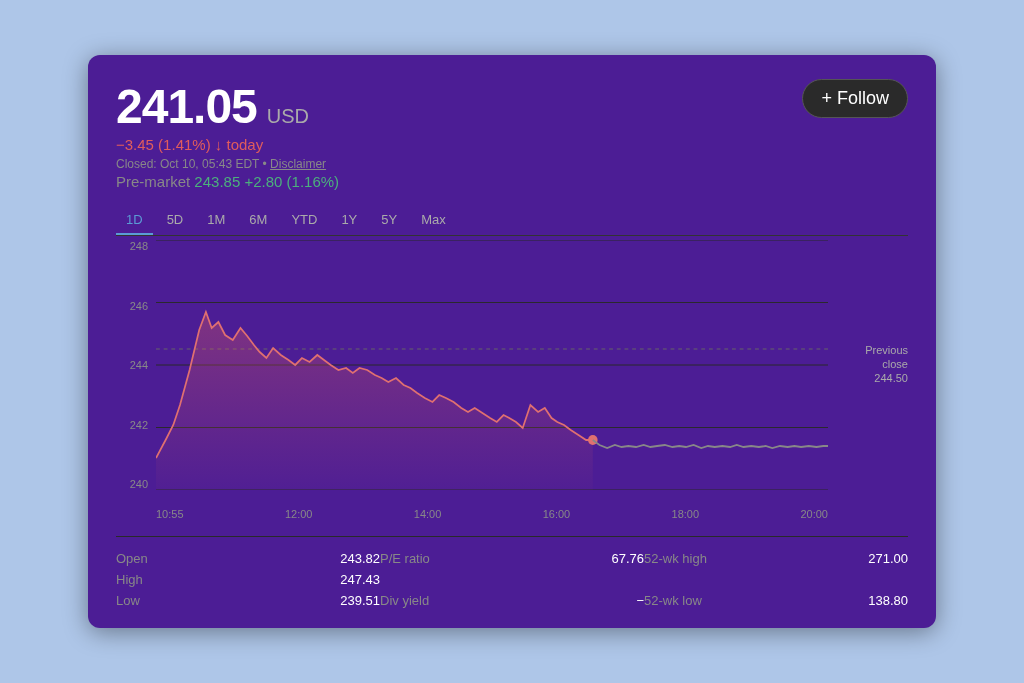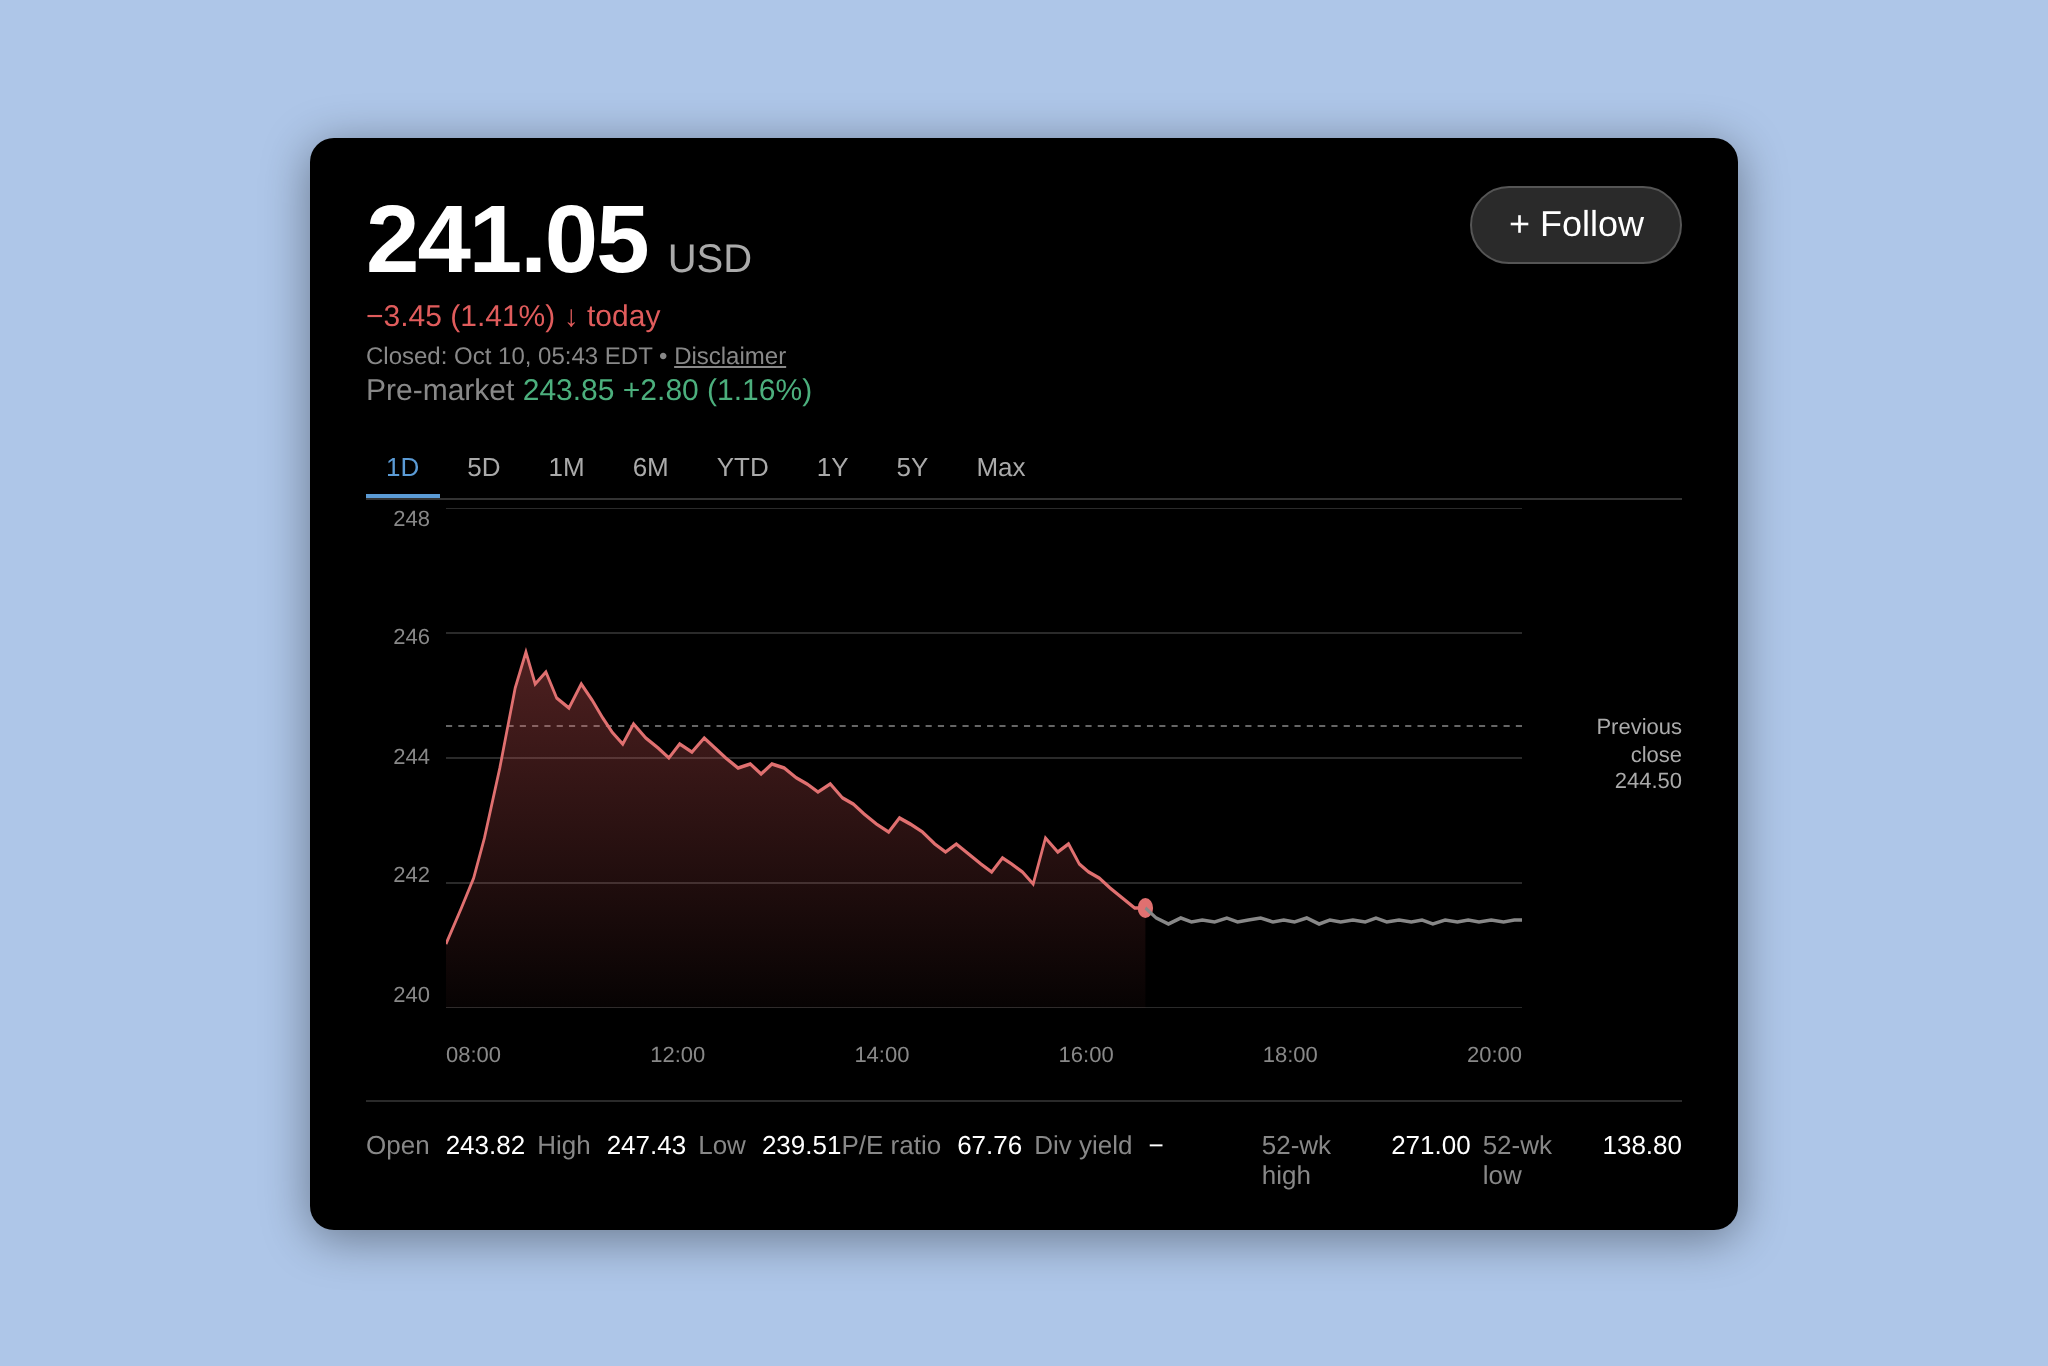--- a/index.html
+++ b/index.html
@@ -6,23 +6,23 @@
     body {
       background-color: #aec6e8;
       display: flex;
       align-items: center;
       justify-content: center;
       width: 1024px;
       height: 683px;
       font-family: 'Arial', sans-serif;
     }
     .card {
-      background: #000000;
+      background: #4c1d95;
       border-radius: 12px;
-      width: 714px;
+      width: 848px;
       padding: 24px 28px 20px 28px;
       box-shadow: 0 4px 24px rgba(0,0,0,0.4);
     }
     .header-row {
       display: flex;
       justify-content: space-between;
       align-items: flex-start;
     }
     .price-section {}
     .price-main {
@@ -170,22 +170,23 @@
     .stats-row {
       display: grid;
       grid-template-columns: 1fr 1fr 1fr;
       gap: 0;
       margin-top: 16px;
       border-top: 1px solid #2a2a2a;
       padding-top: 14px;
     }
     .stat-col {
       display: flex;
-      flex-direction: row;
+      flex-direction: column;
       gap: 6px;
+      justify-content: space-between;
     }
     .stat-item {
       display: flex;
       justify-content: space-between;
       gap: 8px;
     }
     .stat-label {
       color: #888;
       font-size: 13px;
     }
@@ -294,21 +295,21 @@
           L 642,208 L 650,206 L 658,207 L 665,206 L 672,207 L 680,206 L 688,207 L 695,206 L 700,206" fill="none" stroke="#888888" stroke-width="1.8"></path>
       </svg>
     </div>
 
     <div class="prev-close-label" style="top: 103px; right: 0px; width: 76px; position: absolute;">
       <span class="prev-close-text">Previous<br>close</span>
       <span class="prev-close-val">244.50</span>
     </div>
 
     <div class="x-axis">
-      <span class="x-label">08:00</span>
+      <span class="x-label">10:55</span>
       <span class="x-label">12:00</span>
       <span class="x-label">14:00</span>
       <span class="x-label">16:00</span>
       <span class="x-label">18:00</span>
       <span class="x-label">20:00</span>
     </div>
   </div>
 
   <div class="stats-row">
 

